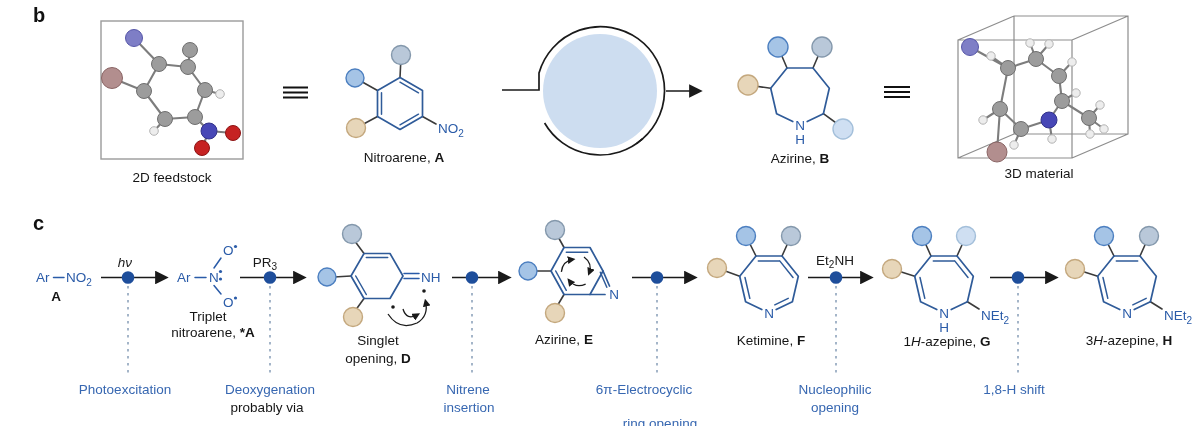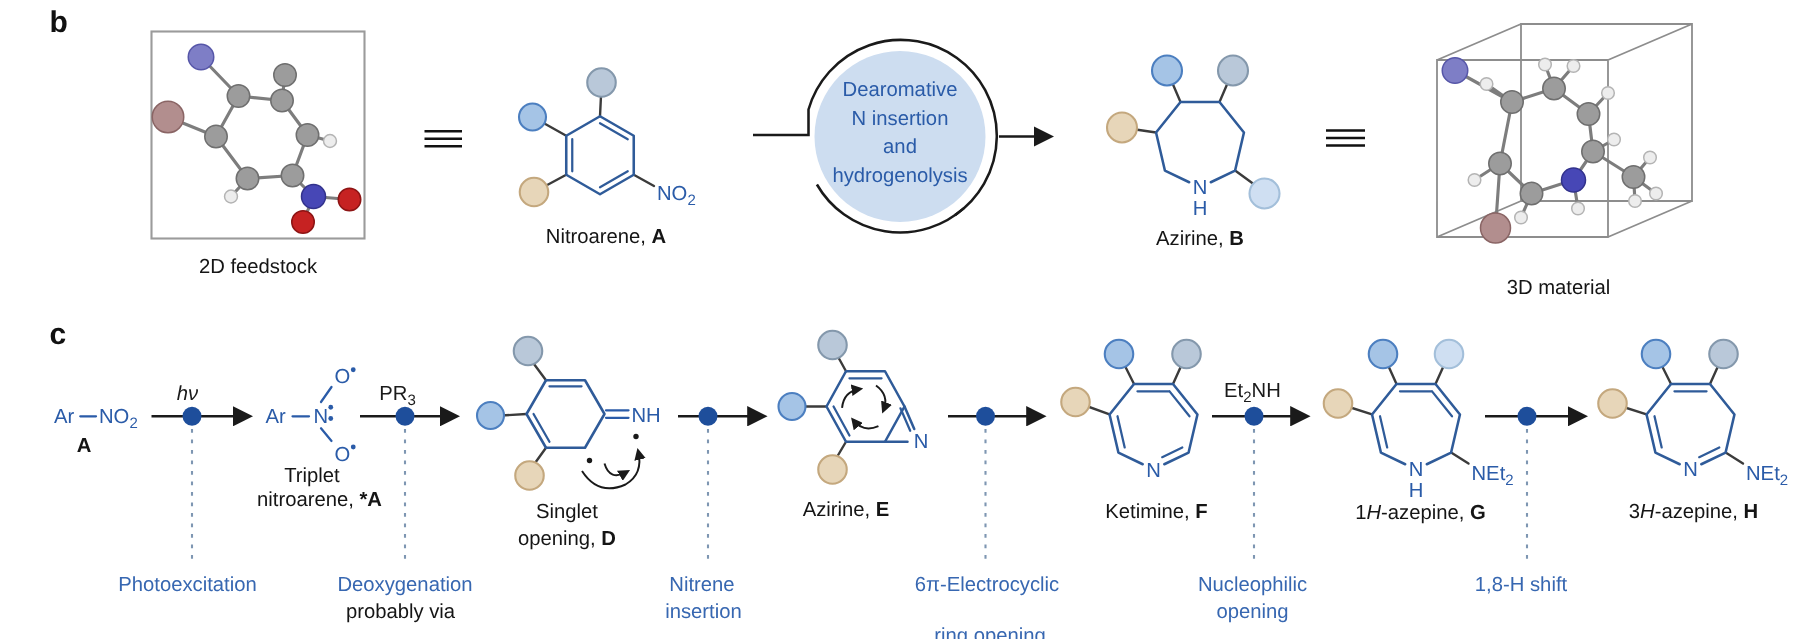--- a/index.html
+++ b/index.html
@@ -253,30 +253,24 @@
   </g>
 </svg>
 
 <div class="panel-letter" style="left:33px;top:4px">b</div>
 <div class="panel-letter" style="left:33px;top:212px">c</div>
 
 <div class="cap" style="left:172px;top:170px">2D feedstock</div>
 
 <div class="cap" style="left:404px;top:150px"><span>Nitroarene, </span><b>A</b></div>
 
-<div class="cycle-text" style="left:600px;top:50px">
-  <div>Dearomative</div>
-  <div>N insertion</div>
-  <div>and</div>
-  <div>hydrogenolysis</div>
-</div>
 
 <div class="cap" style="left:800px;top:151px"><span>Azirine, </span><b>B</b></div>
 
-<div class="cap" style="left:1039px;top:184px">3D material</div>
+<div class="cap" style="left:1039px;top:166px">3D material</div>
 
 <div class="cap" style="left:56px;top:289px;font-weight:bold">A</div>
 
 <div class="cap" style="left:208px;top:309px">Triplet</div>
 <div class="cap" style="left:213px;top:325px"><span>nitroarene, </span><b>*A</b></div>
 
 <div class="cap" style="left:378px;top:333px">Singlet</div>
 <div class="cap" style="left:378px;top:351px"><span>opening, </span><b>D</b></div>
 
 <div class="cap" style="left:564px;top:332px"><span>Azirine, </span><b>E</b></div>
@@ -285,19 +279,19 @@
 
 <div class="cap" style="left:947px;top:334px"><span>1</span><i>H</i><span>-azepine, </span><b>G</b></div>
 
 <div class="cap" style="left:1129px;top:333px"><span>3</span><i>H</i><span>-azepine, </span><b>H</b></div>
 
 <div class="cap blue" style="left:125px;top:382px">Photoexcitation</div>
 <div class="cap blue" style="left:270px;top:382px">Deoxygenation</div>
 <div class="cap" style="left:267px;top:400px">probably via</div>
 <div class="cap blue" style="left:468px;top:382px">Nitrene</div>
 <div class="cap blue" style="left:469px;top:400px">insertion</div>
-<div class="cap blue" style="left:658px;top:382px">6π-Electrocyclic</div>
+<div class="cap blue" style="left:644px;top:382px">6π-Electrocyclic</div>
 <div class="cap blue" style="left:660px;top:416px">ring opening</div>
 <div class="cap blue" style="left:835px;top:382px">Nucleophilic</div>
 <div class="cap blue" style="left:835px;top:400px">opening</div>
 <div class="cap blue" style="left:1014px;top:382px">1,8-H shift</div>
 
 </div>
 
 </body></html>

